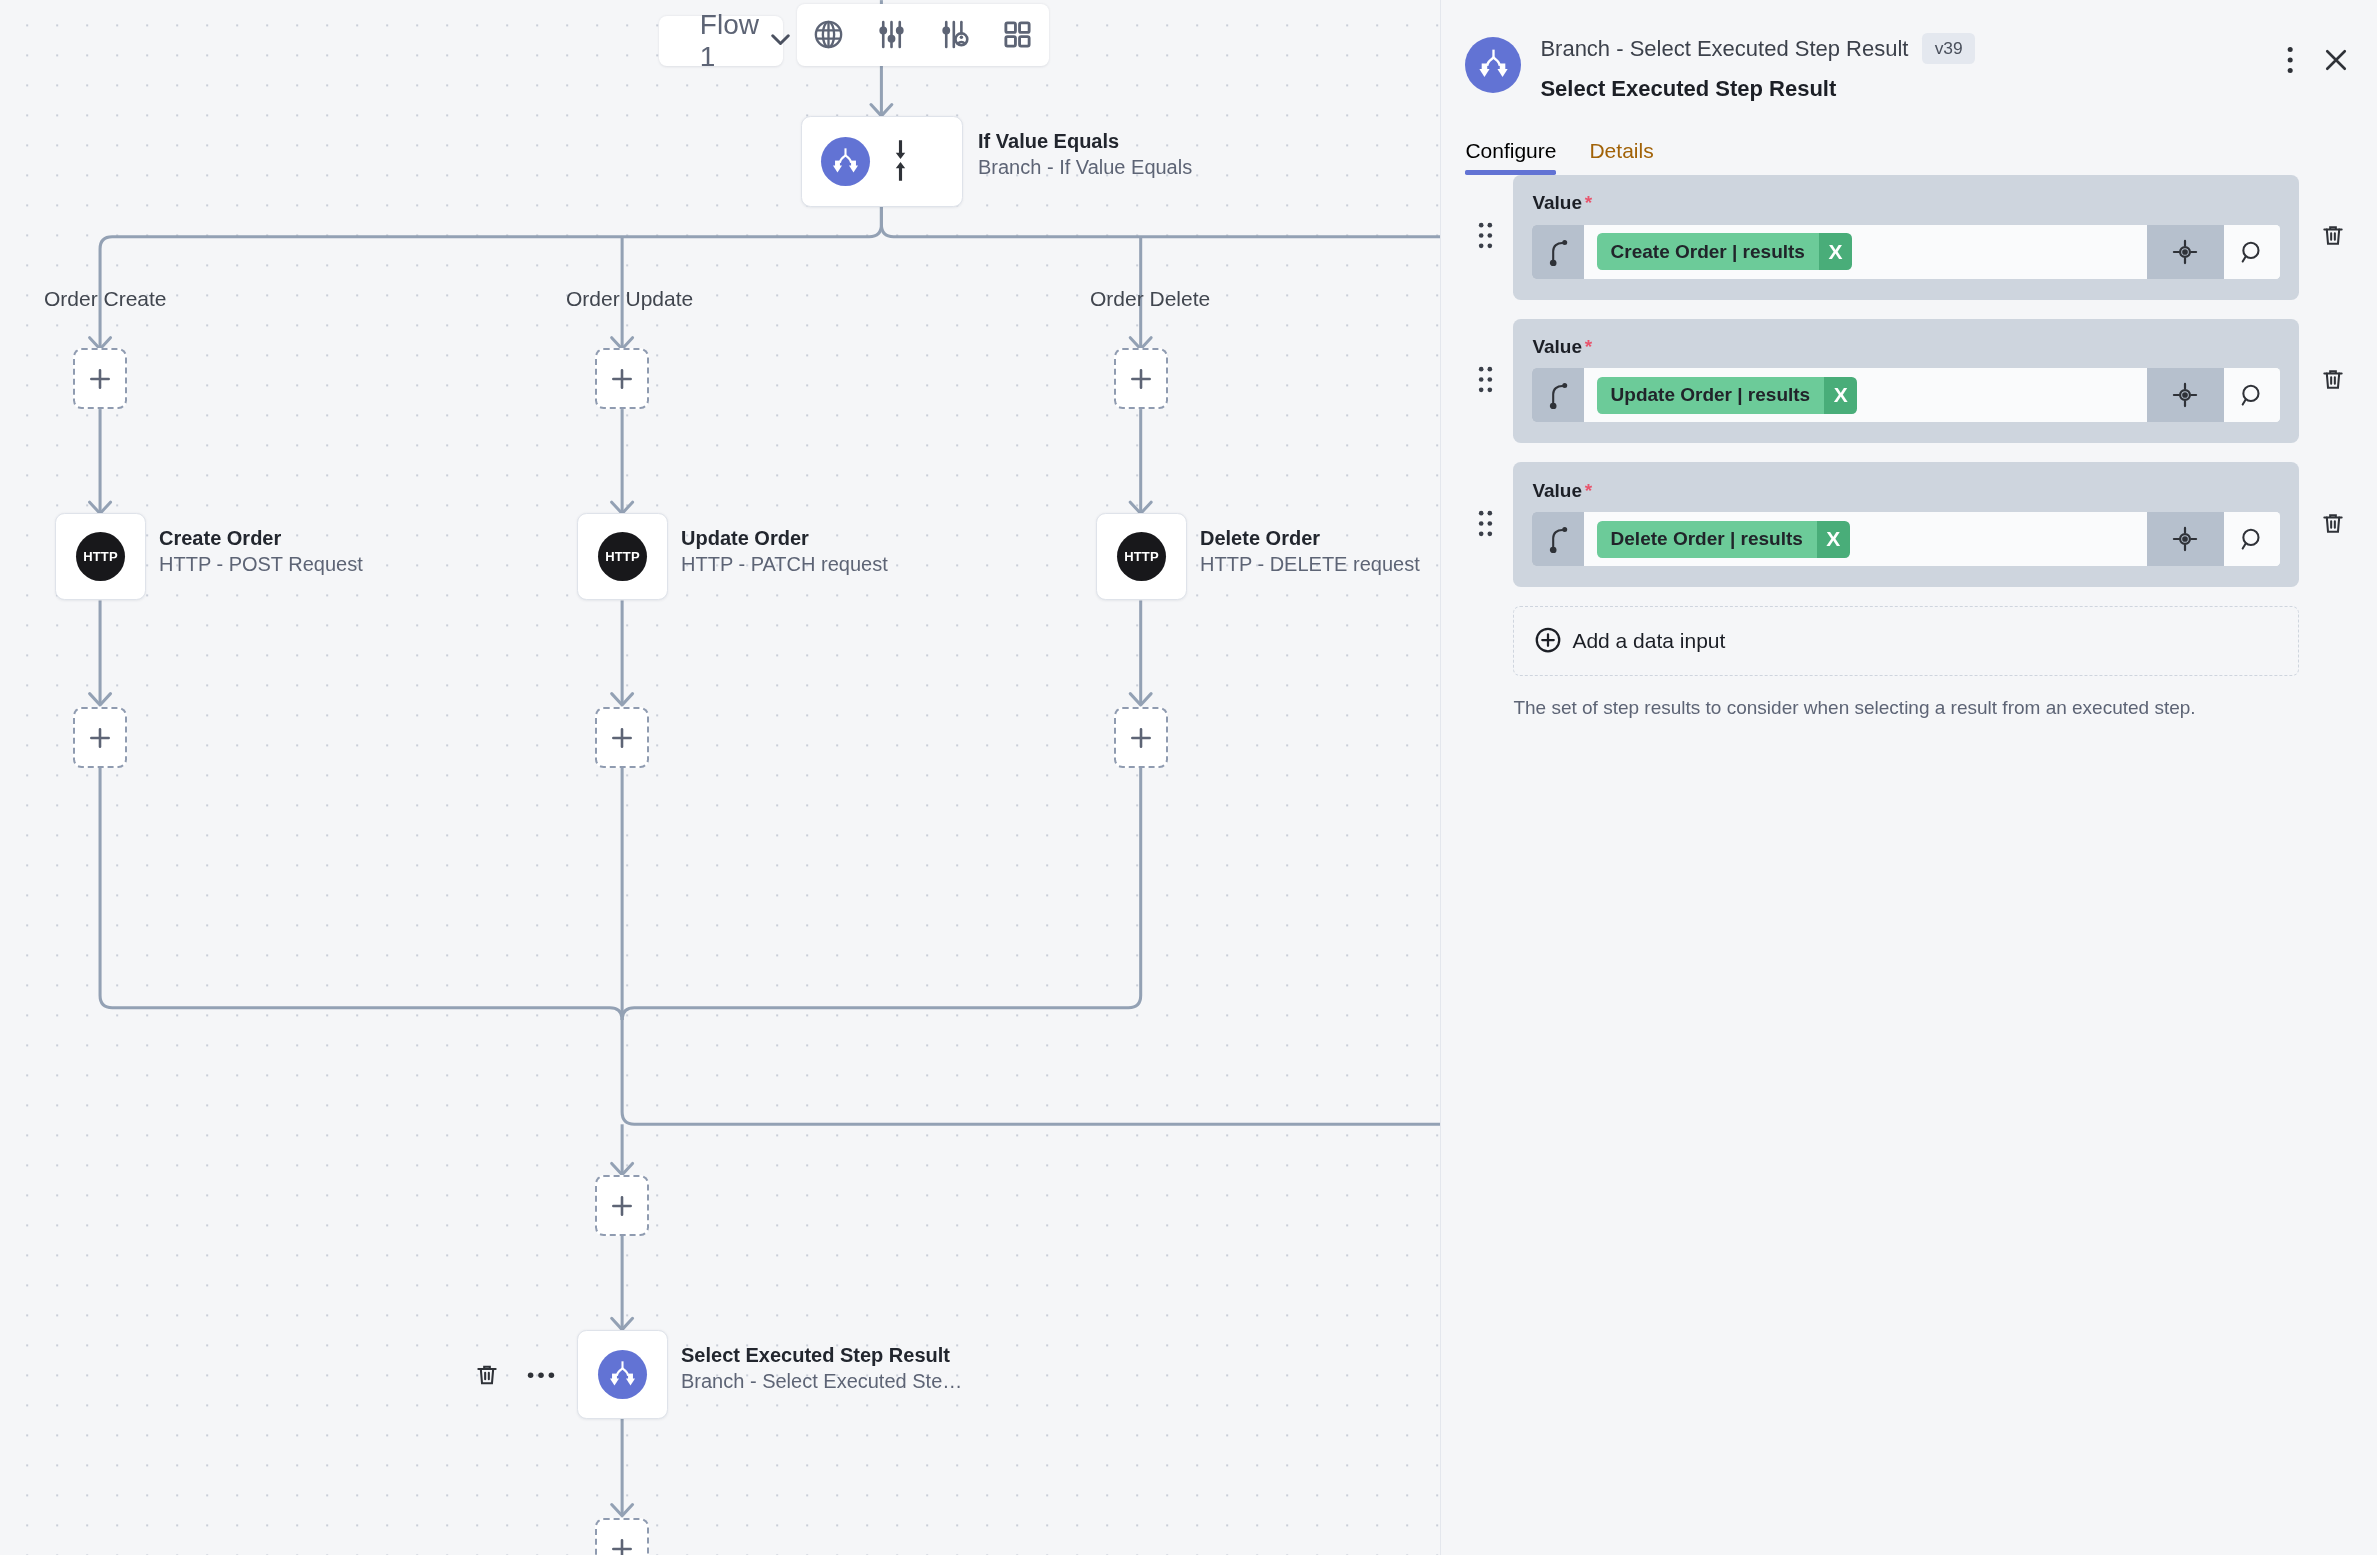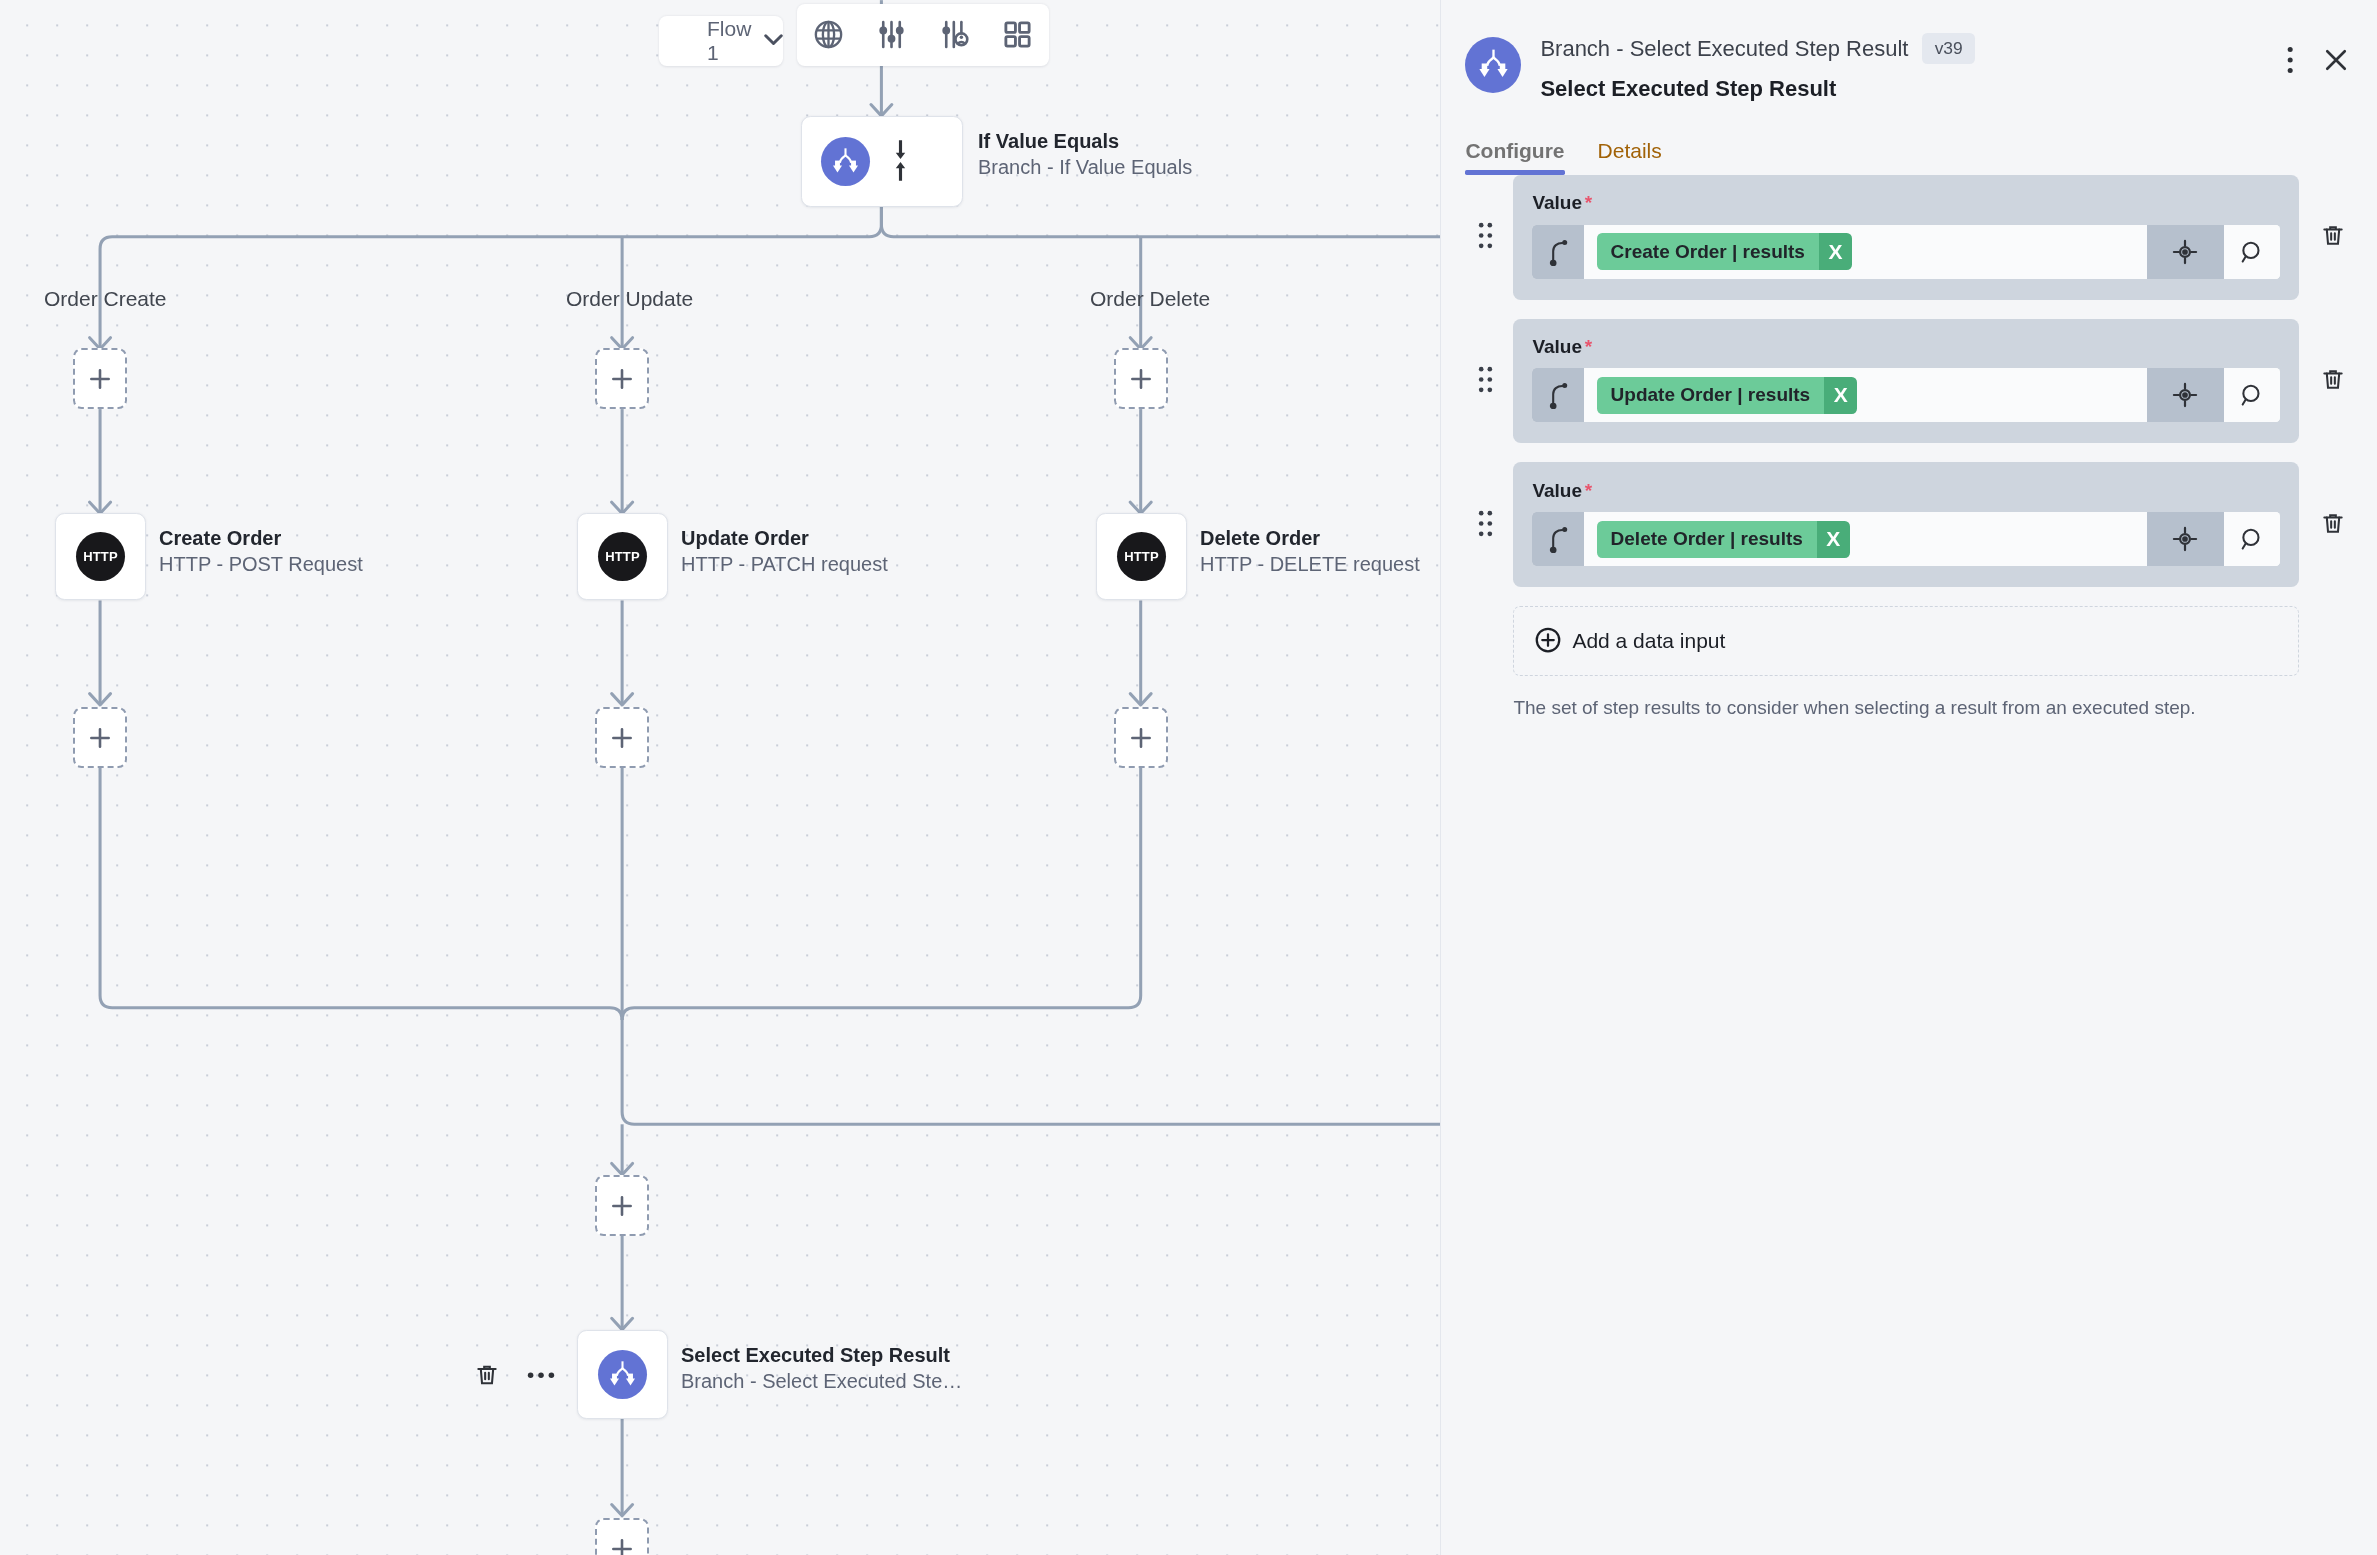--- a/index.html
+++ b/index.html
@@ -24,21 +24,21 @@
   #edges { position: absolute; left: 0; top: 0; width: 1440px; height: 1556px; }
 
   
   .tb-flow {
     position: absolute; left: 659px; top: 15.7px;
     width: 124px; height: 50px;
     background: #fff; border-radius: 7.8px;
     display: flex; align-items: center; justify-content: center; gap: 12.2px;
     box-shadow: 0 0.9px 2.6px rgba(20,30,60,.10);
   }
-  .tb-flow .lbl { font-size: 21px; color: #5d6475; margin-left: 48px; }
+  .tb-flow .lbl { font-size: 28px; color: #5d6475; margin-left: 48px; }
   .tb-icons {
     position: absolute; left: 797px; top: 3.5px;
     height: 62px; width: 252px;
     background: #fff; border-radius: 7.8px;
     display: flex; align-items: center; justify-content: space-around;
     box-shadow: 0 0.9px 2.6px rgba(20,30,60,.10);
   }
   .tb-icons .ic { width: 40px; height: 40px; display: flex; align-items: center; justify-content: center; cursor: pointer; }
 
   
@@ -85,21 +85,21 @@
   .p-titles { margin-left: 19px; }
   .p-row1 { display: flex; align-items: center; gap: 14px; }
   .p-kicker { font-size: 22px; color: #3c414b; }
   .p-ver { background: #e4e8ef; color: #4a505c; font-size: 17.4px; border-radius: 5.2px; padding: 5.2px 12.2px; }
   .p-name { font-size: 22px; font-weight: bold; color: #1c1f26; margin-top: 11.3px; }
   .p-actions { position: absolute; right: 26px; top: 45px; display: flex; align-items: center; gap: 26px; }
   .p-actions .pa { cursor: pointer; display: flex; align-items: center; justify-content: center; }
 
   .p-tabs { display: flex; gap: 33px; padding: 0 0 0 24.4px; margin-top: 37px; }
   .p-tab { font-size: 21px; color: #a16207; padding-bottom: 12.2px; cursor: pointer; position: relative; }
-  .p-tab.active { color: #737373; font-weight: bold; }
+  .p-tab.active { color: #000000; font-weight: normal; }
   .p-tab.active::after {
     content: ""; position: absolute; left: 0; right: 0; bottom: 0;
     height: 5.2px; background: #6273d4; border-radius: 1.7px;
   }
 
   .p-body { padding: 0 24.4px; }
   .field-label { font-size: 20px; font-weight: bold; color: #1c1f26; margin: 31px 0 14px; }
   .req { color: #e8556d; margin-left: 2.6px; }
 
   .val-row { position: relative; margin-bottom: 19px; }

